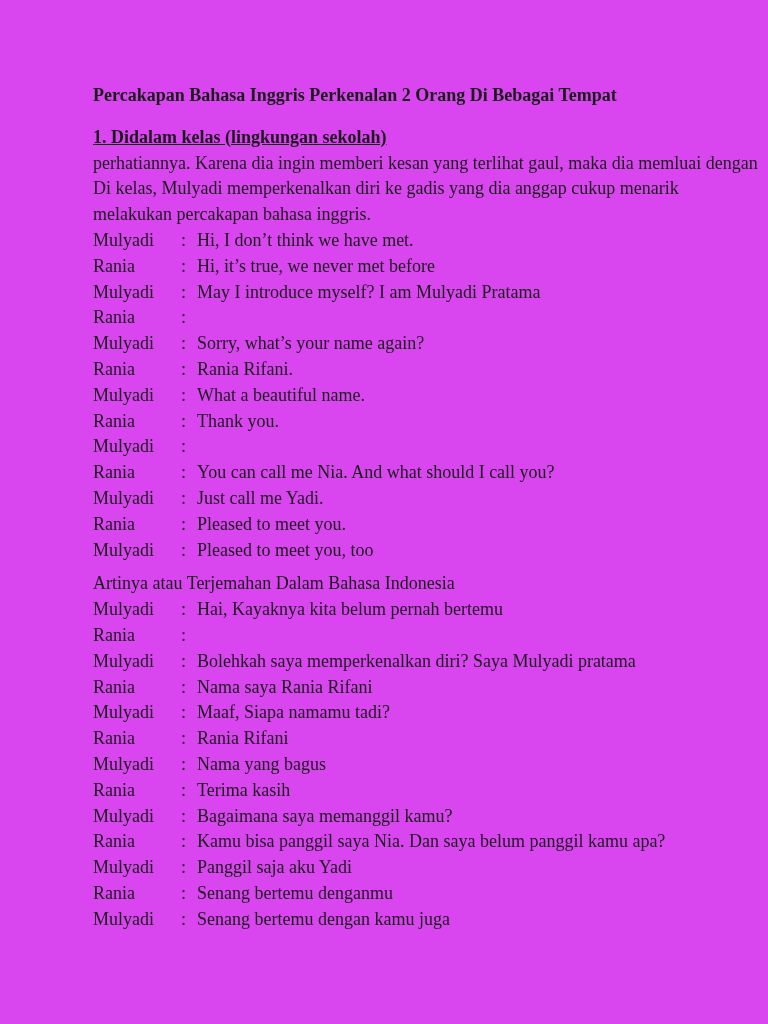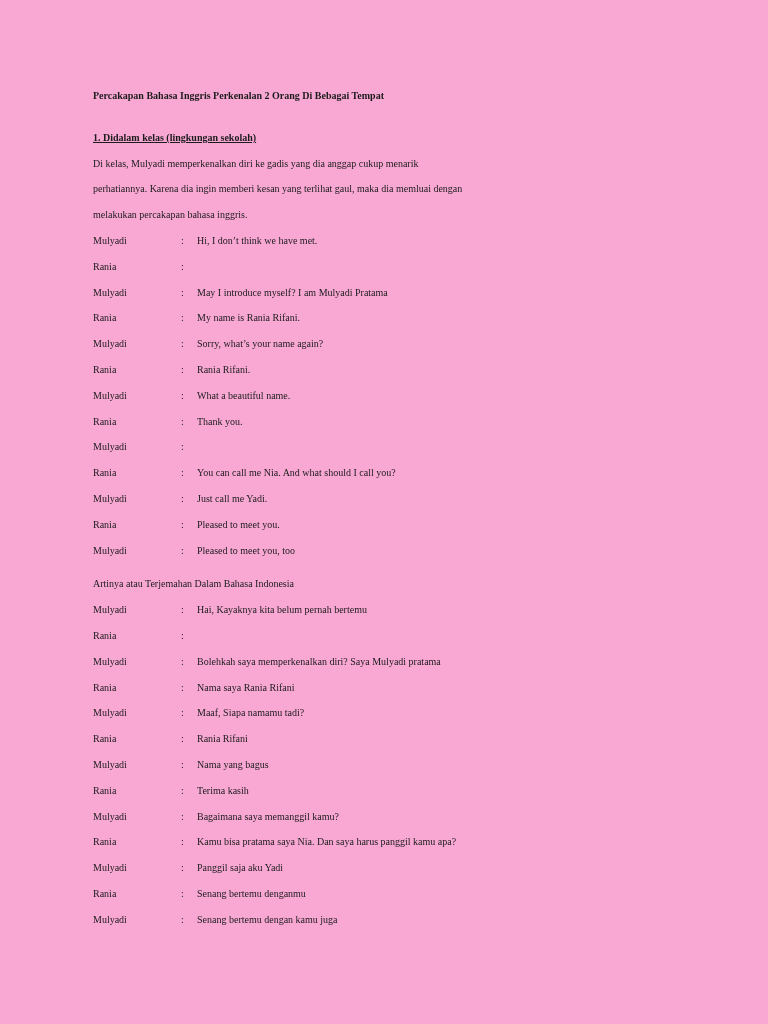--- a/index.html
+++ b/index.html
@@ -4,25 +4,25 @@
 <style>
   html, body {
     margin: 0;
     padding: 0;
     background: #ffffff;
   }
   .page {
     position: relative;
     width: 768px;
     height: 1024px;
-    background: #f9a8d4;
+    background: #d946ef;
     box-sizing: border-box;
     padding: 83px 90px 0 93px;
     font-family: "Liberation Serif", "DejaVu Serif", serif;
-    font-size: 10px;
+    font-size: 18px;
     line-height: 25.8px;
     color: #1b1b1b;
     overflow: hidden;
   }
   .doc-title {
     font-weight: bold;
     white-space: nowrap;
     margin: 0 0 16px 0;
   }
   .section-heading {
@@ -59,48 +59,48 @@
 </head>
 <body>
 
 <div class="page">
 
   <div class="doc-title">Percakapan Bahasa Inggris Perkenalan 2 Orang Di Bebagai Tempat</div>
 
   <div class="section-heading">1. Didalam kelas (lingkungan sekolah)</div>
 
   <div class="intro">
+    <div class="intro-line">perhatiannya. Karena dia ingin memberi kesan yang terlihat gaul, maka dia memluai dengan</div>
     <div class="intro-line">Di kelas, Mulyadi memperkenalkan diri ke gadis yang dia anggap cukup menarik</div>
-    <div class="intro-line">perhatiannya. Karena dia ingin memberi kesan yang terlihat gaul, maka dia memluai dengan</div>
     <div class="intro-line">melakukan percakapan bahasa inggris.</div>
   </div>
 
   <div class="dialogue">
 
       <div class="dialogue-row">
         <span class="speaker">Mulyadi</span>
         <span class="colon">:</span>
         <span class="utterance">Hi, I don’t think we have met.</span>
       </div>
 
       <div class="dialogue-row">
         <span class="speaker">Rania</span>
         <span class="colon">:</span>
+        <span class="utterance">Hi, it’s true, we never met before</span>
       </div>
 
       <div class="dialogue-row">
         <span class="speaker">Mulyadi</span>
         <span class="colon">:</span>
         <span class="utterance">May I introduce myself? I am Mulyadi Pratama</span>
       </div>
 
       <div class="dialogue-row">
         <span class="speaker">Rania</span>
         <span class="colon">:</span>
-        <span class="utterance">My name is Rania Rifani.</span>
       </div>
 
       <div class="dialogue-row">
         <span class="speaker">Mulyadi</span>
         <span class="colon">:</span>
         <span class="utterance">Sorry, what’s your name again?</span>
       </div>
 
       <div class="dialogue-row">
         <span class="speaker">Rania</span>
@@ -203,21 +203,21 @@
 
       <div class="dialogue-row">
         <span class="speaker">Mulyadi</span>
         <span class="colon">:</span>
         <span class="utterance">Bagaimana saya memanggil kamu?</span>
       </div>
 
       <div class="dialogue-row">
         <span class="speaker">Rania</span>
         <span class="colon">:</span>
-        <span class="utterance">Kamu bisa pratama saya Nia. Dan saya harus panggil kamu apa?</span>
+        <span class="utterance">Kamu bisa panggil saya Nia. Dan saya belum panggil kamu apa?</span>
       </div>
 
       <div class="dialogue-row">
         <span class="speaker">Mulyadi</span>
         <span class="colon">:</span>
         <span class="utterance">Panggil saja aku Yadi</span>
       </div>
 
       <div class="dialogue-row">
         <span class="speaker">Rania</span>

